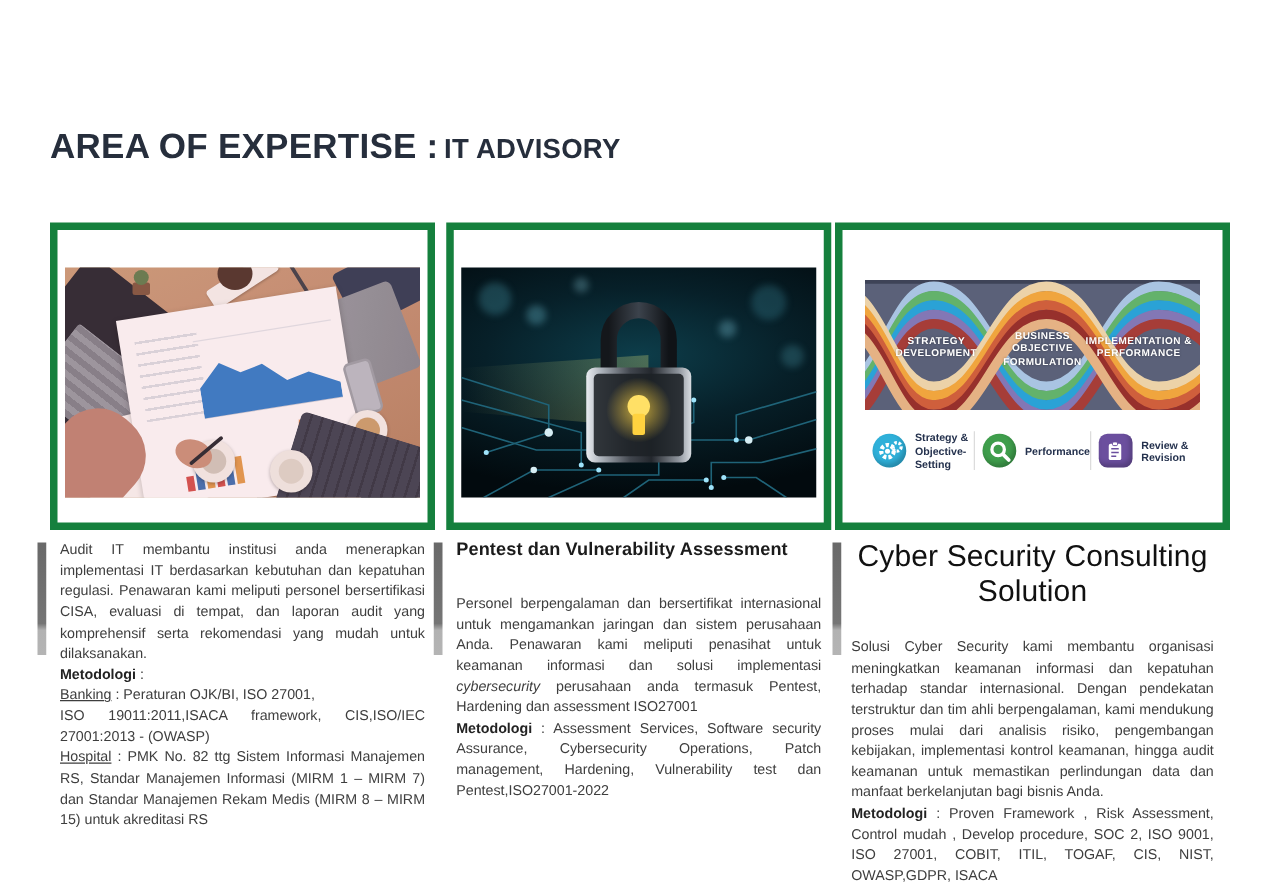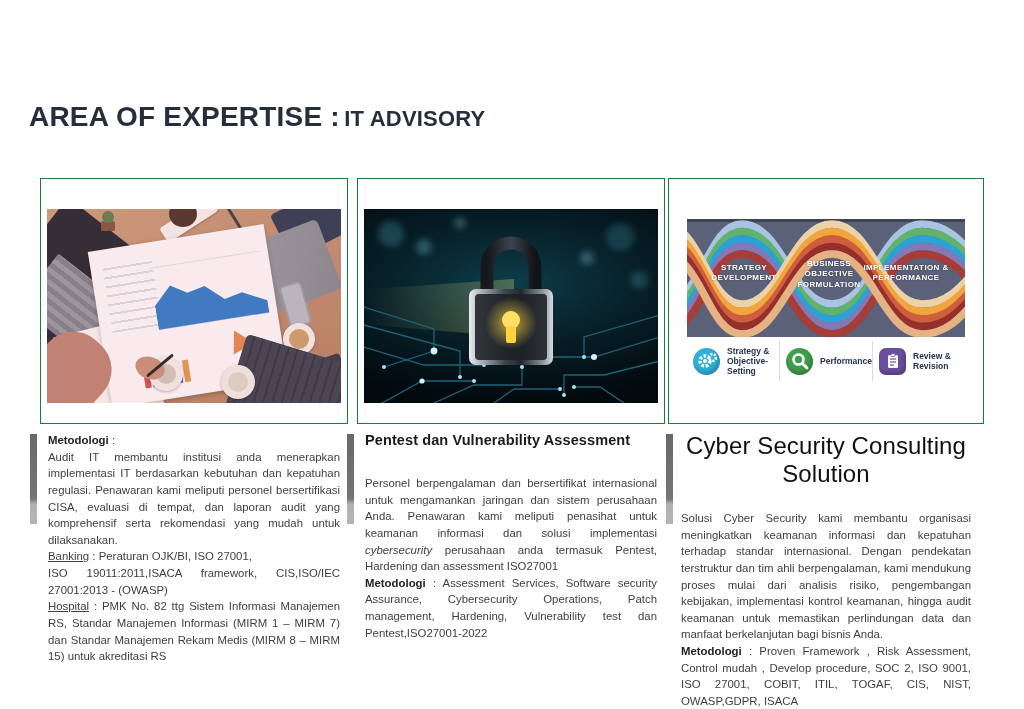--- a/index.html
+++ b/index.html
@@ -1,31 +1,31 @@
 <!DOCTYPE html>
 <html><head>
 <meta charset="utf-8">
 <style>
   * { margin:0; padding:0; box-sizing:border-box; }
   html,body { background:#ffffff; }
   body { width:1024px; height:709px; position:relative; overflow:hidden;
          font-family:"Liberation Sans", sans-serif; }
 
   
-  .page-title { position:absolute; left:29px; top:101px; color:#262e3c; white-space:nowrap; }
+  .page-title { position:absolute; left:40px; top:101px; color:#262e3c; white-space:nowrap; }
   .page-title .t-main { font-size:28px; font-weight:bold; letter-spacing:0.2px; }
   .page-title .t-sub  { font-size:22px; font-weight:bold; letter-spacing:0.2px; }
 
   
   .col { position:absolute; top:178px; }
   .col-1 { left:40px;  width:308px; }
   .col-2 { left:357px; width:308px; }
   .col-3 { left:668px; width:316px; }
 
-  .imgbox { width:100%; height:246px; border:1px solid #15803d; background:#fff;
+  .imgbox { width:100%; height:246px; border:6px solid #15803d; background:#fff;
             display:flex; align-items:center; justify-content:center;
             padding:30px 6px 20px 6px; }
   .col-3 .imgbox { padding:40px 18px 42px 18px; }
   .photo { position:relative; width:100%; height:100%; overflow:hidden; }
 
   .textblock { position:relative; margin-top:8px; padding:0 8px; }
   .col-3 .textblock { padding:0 13px; }
   .accent-bar { position:absolute; left:-10px; top:2px; width:7px; height:90px;
                 background:linear-gradient(to bottom,#696969 0%,#757575 72%,#b2b2b2 78%,#b4b4b4 100%); }
   .col-3 .accent-bar { left:-2px; }
@@ -88,21 +88,21 @@
 
   
   .helixwrap { display:flex; flex-direction:column; width:100%; height:100%; }
   .band { position:relative; width:100%; height:118px; background:#5b6179; overflow:hidden; }
   .band svg { position:absolute; inset:0; }
   .phase { position:absolute; color:#ffffff; font-weight:bold; font-size:8px; line-height:1.3;
            text-align:center; letter-spacing:0.4px; text-shadow:0 0 2px rgba(0,0,0,.4); }
   .phase-1 { left:12px;  top:44px; width:90px; }
   .phase-2 { left:102px; top:40px; width:80px; }
   .phase-3 { left:176px; top:44px; width:86px; }
-  .legend { flex:1; background:#fff; display:flex; align-items:center; padding-top:4px; }
+  .legend { flex:1; background:#fff; display:flex; align-items:center; padding-top:17px; }
   .leg-item { flex:1; display:flex; align-items:center; gap:7px; padding-left:6px; height:100%; }
   .leg-item + .leg-item { border-left:1px solid #dcdcdc; }
   .leg-badge { width:27px; height:27px; border-radius:50%; flex:0 0 auto;
                display:flex; align-items:center; justify-content:center; box-shadow:inset -2px -3px 4px rgba(0,0,0,.22); }
   .leg-badge.square { border-radius:7px; }
   .leg-label { font-size:8.5px; font-weight:bold; color:#25324e; line-height:1.2; }
 </style>
 </head>
 <body>
 
@@ -147,22 +147,22 @@
       <div class="dz d-laptopBR"></div>
       <div class="dz d-cupBR"></div>
       <div class="dz d-cupC"></div>
       <div class="dz d-arm"></div>
       <div class="dz d-hand"></div>
       <div class="dz d-handpen"></div>
     </div>
   </div>
   <div class="textblock">
     <span class="accent-bar"></span>
+    <p class="bodytext">Audit IT membantu institusi anda menerapkan implementasi IT berdasarkan kebutuhan dan kepatuhan regulasi. Penawaran kami meliputi personel bersertifikasi CISA, evaluasi di tempat, dan laporan audit yang komprehensif serta rekomendasi yang mudah untuk dilaksanakan.</p>
     <p class="bodytext"><b>Metodologi</b><span> :</span></p>
-    <p class="bodytext">Audit IT membantu institusi anda menerapkan implementasi IT berdasarkan kebutuhan dan kepatuhan regulasi. Penawaran kami meliputi personel bersertifikasi CISA, evaluasi di tempat, dan laporan audit yang komprehensif serta rekomendasi yang mudah untuk dilaksanakan.</p>
     <p class="bodytext preline"><span class="ul">Banking</span><span> : Peraturan OJK/BI, ISO 27001,
 ISO 19011:2011,ISACA framework, CIS,ISO/IEC 27001:2013 - (OWASP)</span></p>
     <p class="bodytext"><span class="ul">Hospital</span><span> : PMK No. 82 ttg Sistem Informasi Manajemen RS, Standar Manajemen Informasi (MIRM 1 – MIRM 7) dan Standar Manajemen Rekam Medis (MIRM 8 – MIRM 15) untuk akreditasi RS</span></p>
   </div>
 </section>
 
 <section class="col col-2">
   <div class="imgbox">
     <div class="photo cyber">
       <div class="bokeh" style="left:14px;top:12px;width:26px;height:26px;background:rgba(90,190,210,.25)"></div>

